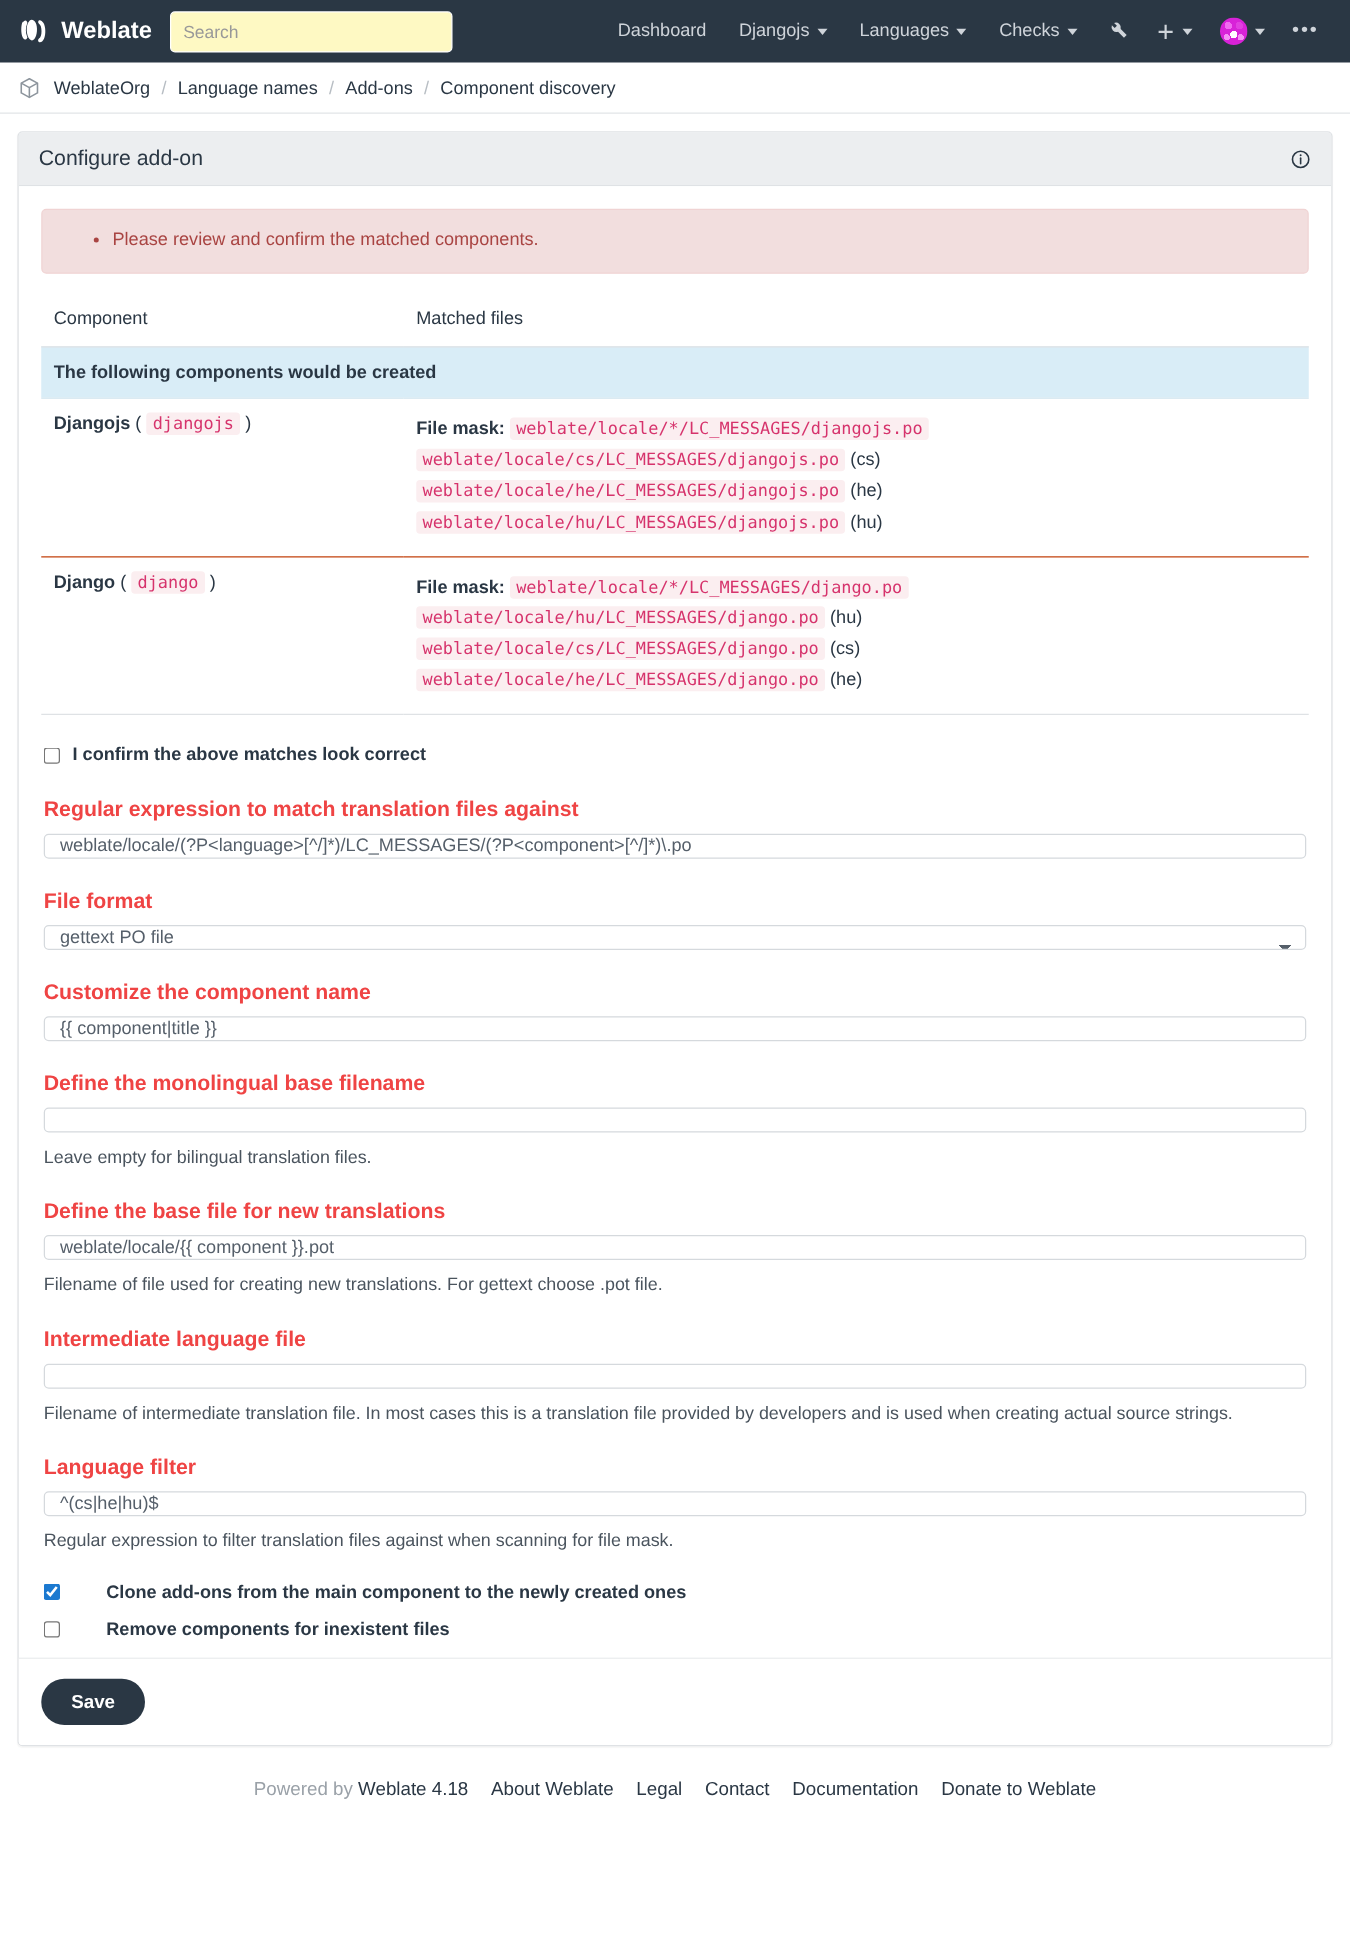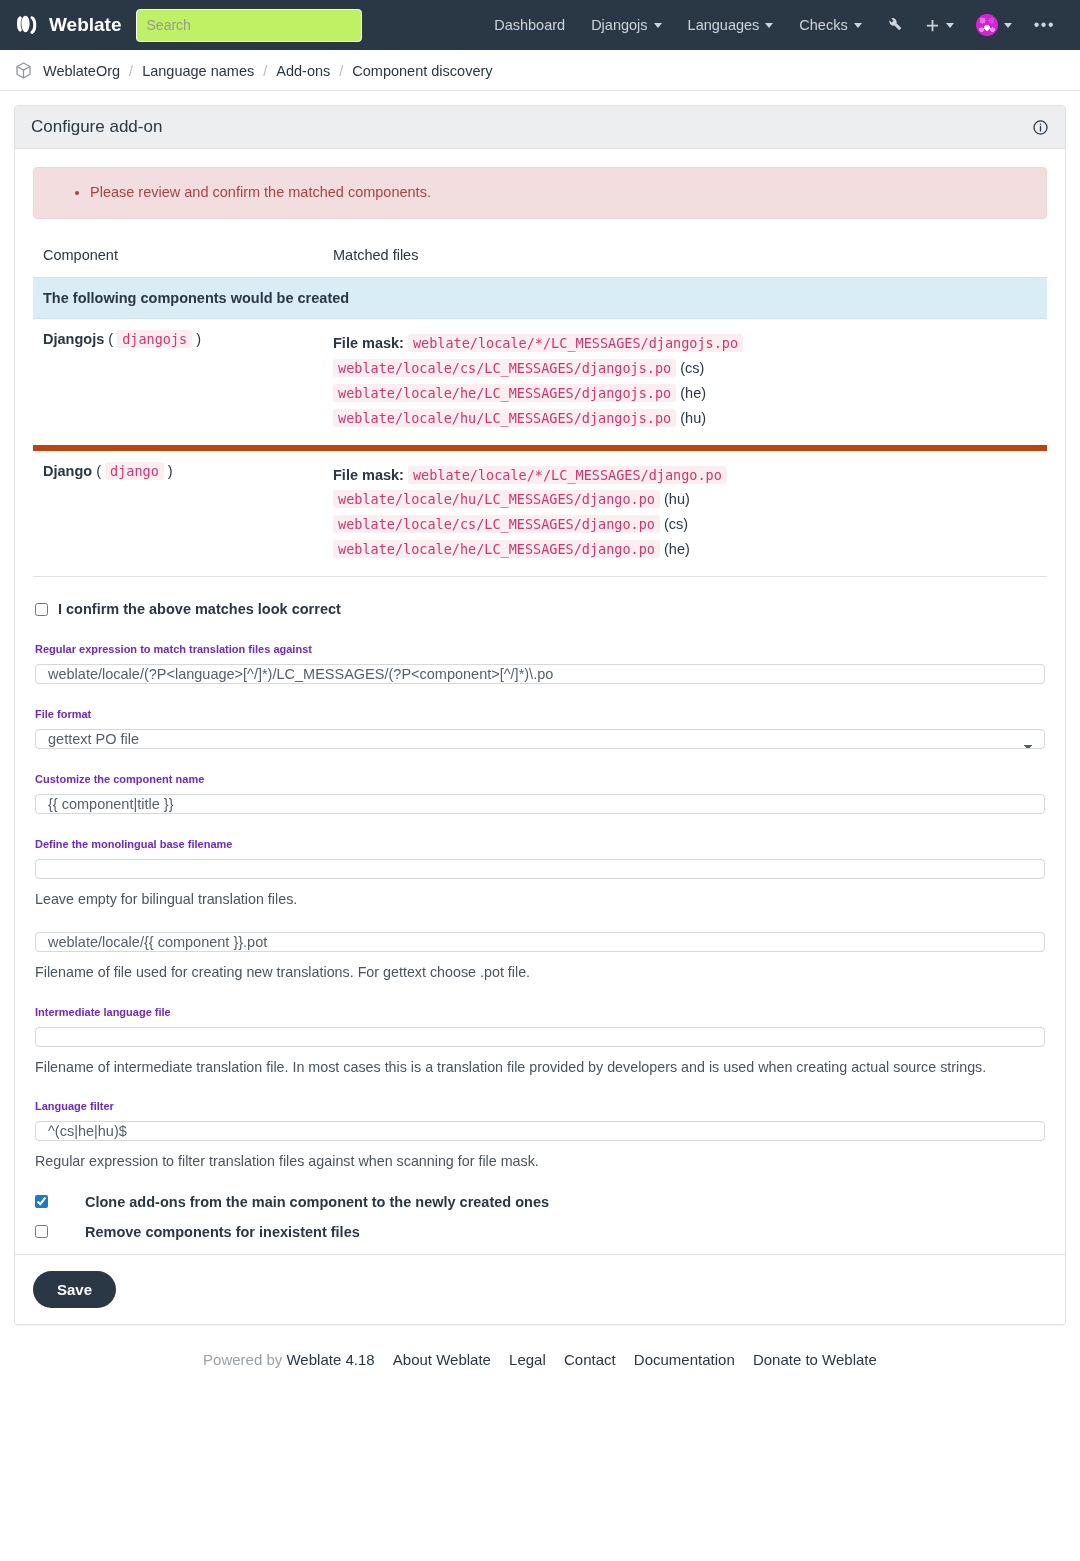--- a/index.html
+++ b/index.html
@@ -25,21 +25,21 @@
   .brand {
     display: flex; align-items: center; gap: 9px;
     color: #ffffff; font-size: 19px; font-weight: bold;
     text-decoration: none; margin-right: 14px;
   }
   .brand-logo { width: 26px; height: 26px; display: block; }
   .search-wrap { width: 226px; margin-right: 10px; }
   .search-input {
     width: 100%; height: 33px;
     border: 1px solid #ffffff; border-radius: 4px;
-    background: #bef264; color: #555;
+    background: #fef9c3; color: #555;
     padding: 0 10px; font-size: 14px;
     font-family: "Liberation Sans", sans-serif;
     outline: none;
   }
   .search-input::placeholder { color: #999; }
   .nav-links {
     display: flex; align-items: center;
     margin-left: auto; gap: 0;
   }
   .nav-link {
@@ -125,21 +125,21 @@
   }
   table.matched th.col-comp { width: 290px; }
   tr.info-row td {
     background: #d9edf7;
     font-weight: bold; font-size: 14.5px;
     padding: 12px 10px; color: #2a3744;
     border-bottom: 1px solid #cfe3ee;
   }
   tr.match-row td {
     padding: 12px 10px 14px 10px;
-    border-bottom: 6px solid #c2410c;
+    border-bottom: 1px solid #c2410c;
     vertical-align: top;
     font-size: 14.5px;
   }
   tr.match-row:last-child td { border-bottom: 1px solid #dfe2e5; }
   .comp-name { font-weight: bold; }
   code.slug, code.path {
     background: #fbeef0;
     color: #d6336c;
     padding: 1px 5px;
     border-radius: 3px;
@@ -157,22 +157,22 @@
     margin: 14px 0 26px 0;
   }
   .checkbox-row.tight { margin: 14px 0 14px 0; gap: 37px; }
   .checkbox-row input[type=checkbox] {
     width: 13px; height: 13px; margin: 0; accent-color: #1b79d0;
   }
   .checkbox-row label { font-size: 14.5px; font-weight: bold; color: #2a3744; cursor: pointer; }
   .field { margin-bottom: 8px; }
   .field-label {
     display: block;
-    font-size: 11px; font-weight: bold;
-    color: #6d28d9; margin-bottom: 9px;
+    font-size: 17px; font-weight: bold;
+    color: #ef4444; margin-bottom: 9px;
   }
   .form-control {
     width: 100%;
     height: 20px;
     border: 1px solid #d5d9dd;
     border-radius: 4px;
     padding: 0 12px;
     font-size: 14.5px;
     color: #555f6a;
     background: #fff;
@@ -421,20 +421,21 @@
         </div>
         <div class="field-gap"></div>
 
         <div class="field">
           <label class="field-label">Define the monolingual base filename</label>
           <input class="form-control" type="text" value="" style="">
           <div class="help-block">Leave empty for bilingual translation files.</div>
         </div>
 
         <div class="field">
+          <label class="field-label">Define the base file for new translations</label>
           <input class="form-control" type="text" value="weblate/locale/{{ component }}.pot" style="">
           <div class="help-block">Filename of file used for creating new translations. For gettext choose .pot file.</div>
         </div>
 
         <div class="field">
           <label class="field-label">Intermediate language file</label>
           <input class="form-control" type="text" value="" style="">
           <div class="help-block">Filename of intermediate translation file. In most cases this is a translation file provided by developers and is used when creating actual source strings.</div>
         </div>
 

